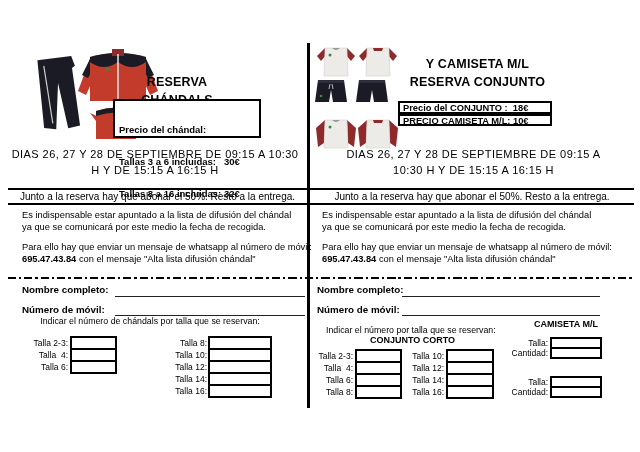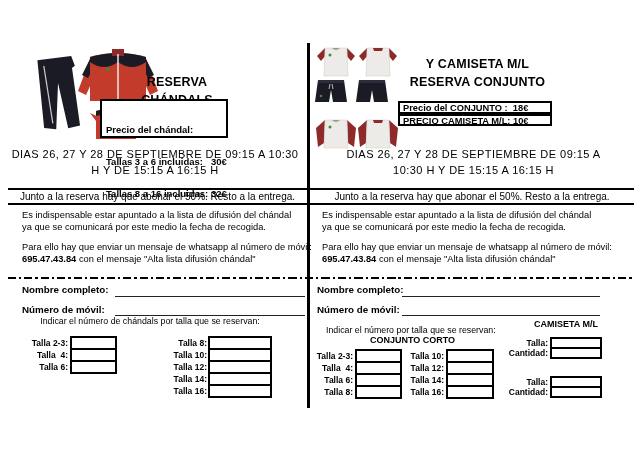--- a/index.html
+++ b/index.html
@@ -16,21 +16,21 @@
   .band{position:absolute;border-top:2.5px solid #000;border-bottom:2.5px solid #000;
         text-align:center;font-size:10px;line-height:11.5px;padding-top:1px;box-sizing:content-box;height:11.5px;}
   .para{position:absolute;font-size:9.3px;line-height:12.3px;white-space:nowrap;}
   .b{font-weight:bold;}
   .dashline{position:absolute;left:8px;top:277px;width:627px;height:2px;
     background:repeating-linear-gradient(90deg,#000 0,#000 8px,transparent 8px,transparent 11px,#000 11px,#000 13.5px,transparent 13.5px,transparent 16.5px);}
   .flabel{position:absolute;font-weight:bold;font-size:9.8px;line-height:10px;white-space:nowrap;}
   .wline{position:absolute;height:0;border-bottom:1.2px solid #222;}
   .caption{position:absolute;font-size:8.8px;text-align:center;line-height:9px;white-space:nowrap;}
   .ghead{position:absolute;font-weight:bold;font-size:9px;text-align:center;line-height:9px;white-space:nowrap;margin-top:20px;}
-  .slabel{position:absolute;font-weight:bold;font-size:8.5px;line-height:10px;text-align:right;white-space:pre;}
+  .slabel{position:absolute;font-weight:normal;font-size:8.5px;line-height:10px;text-align:right;white-space:pre;}
   .cellcol{position:absolute;border:2px solid #000;background:#fff;box-sizing:border-box;}
   .cellcol .cell{height:10px;background:#fff;}
   .cellcol.small .cell{height:8px;}
   .cellcol .cell + .cell{border-top:2px solid #000;}
   svg{display:block;}
 </style>
 </head>
 <body>
 
 <div class="page">
@@ -56,21 +56,21 @@
     <g transform="translate(58,58)">
       <path d="M0,10 L6,18 L9,14 Z" fill="#c23b2b"></path>
       <path d="M52,10 L46,18 L43,14 Z" fill="#c23b2b"></path>
       <path d="M6,8 Q26,1 46,8 L46,36 L6,36 Z" fill="#c23b2b"></path>
       <path d="M6,8 Q26,1 46,8 L46,13 Q26,6 6,13 Z" fill="#1b1b26"></path>
     </g>
   </svg>
 
   <div class="title" style="left:118px;top:73px;width:118px">RESERVA CHÁNDALS</div>
 
-  <div class="pricebox" style="left:100px;top:99px;width:128px;height:39px">
+  <div class="pricebox" style="left:113px;top:99px;width:148px;height:39px">
     <div>Precio del chándal:</div>
     <div>Tallas 3 a 6 incluidas:   30€</div>
     <div>Tallas 8 a 16 incluidas: 32€</div>
   </div>
 
   <div class="date" style="left:6px;top:147px;width:298px">
     <div>DIAS 26, 27 Y 28 DE SEPTIEMBRE DE 09:15 A 10:30</div>
     <div>H Y DE 15:15 A 16:15 H</div>
   </div>
 

